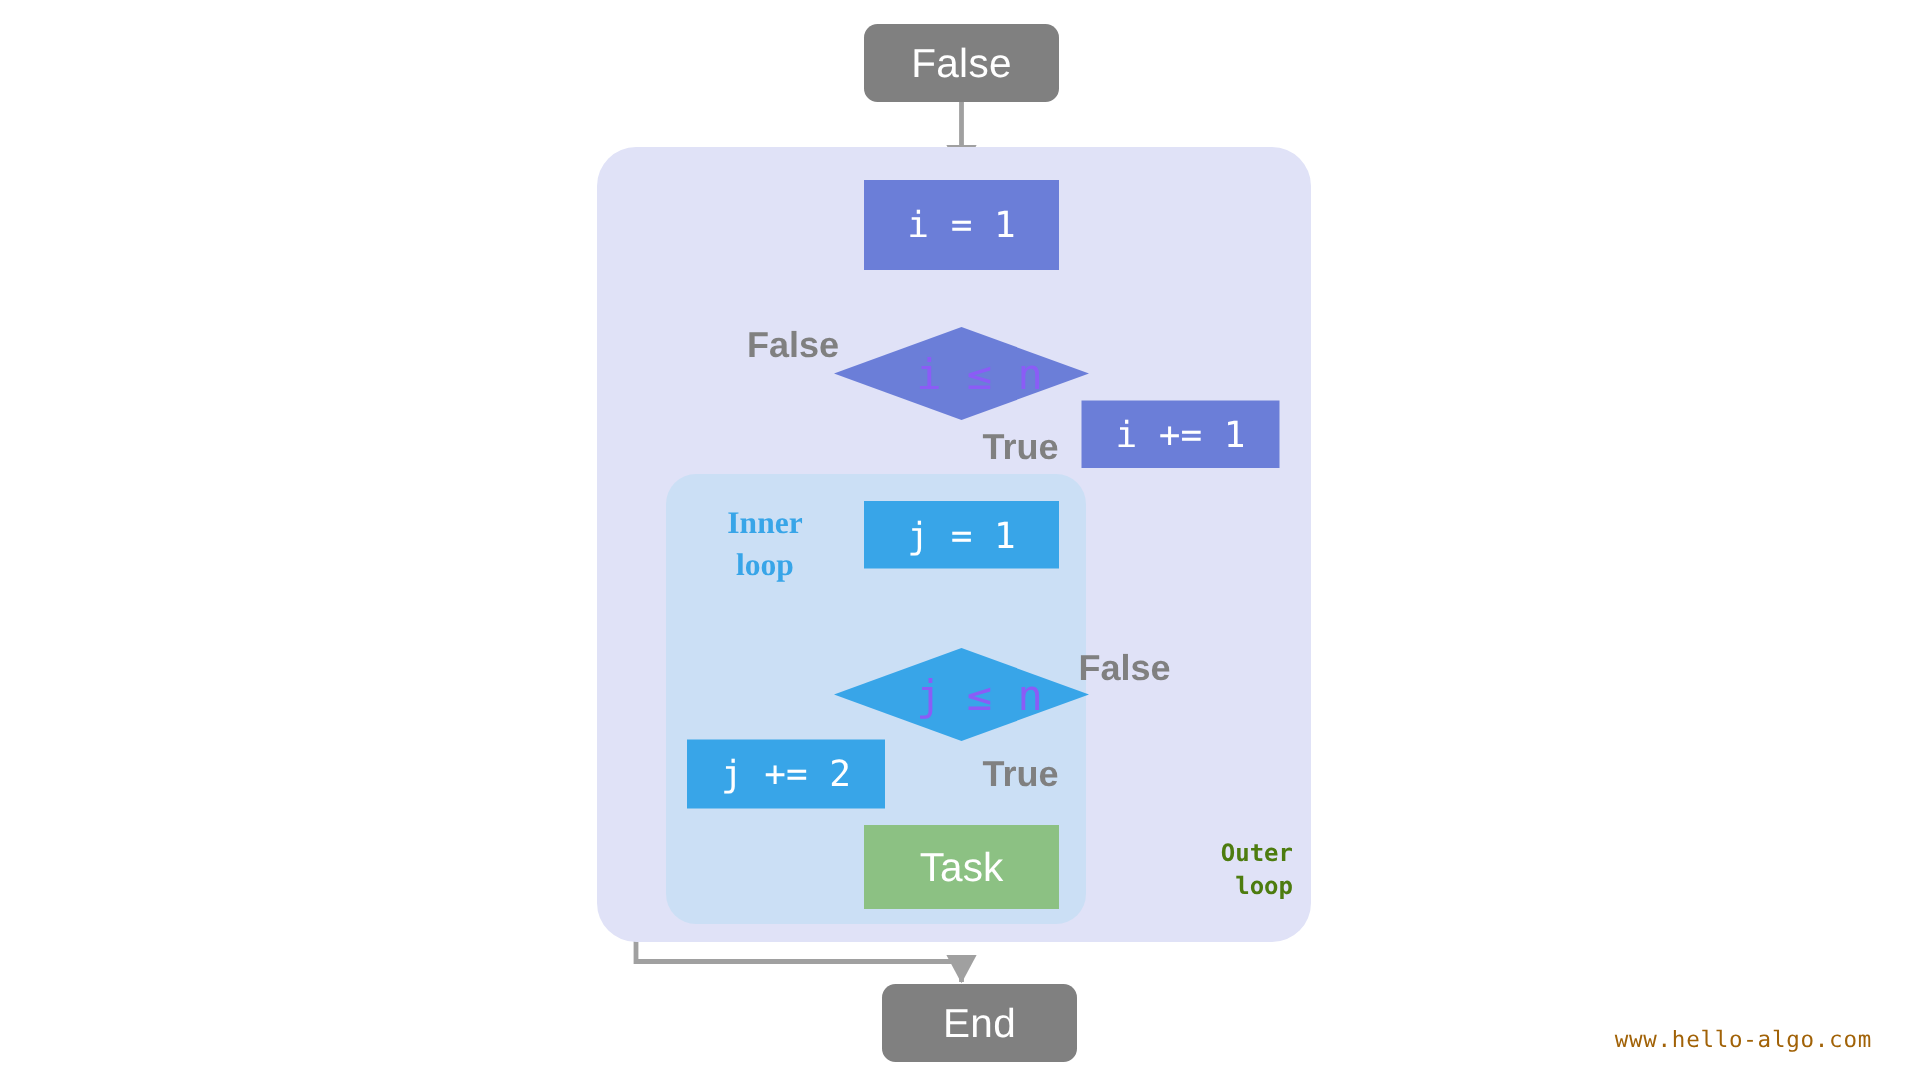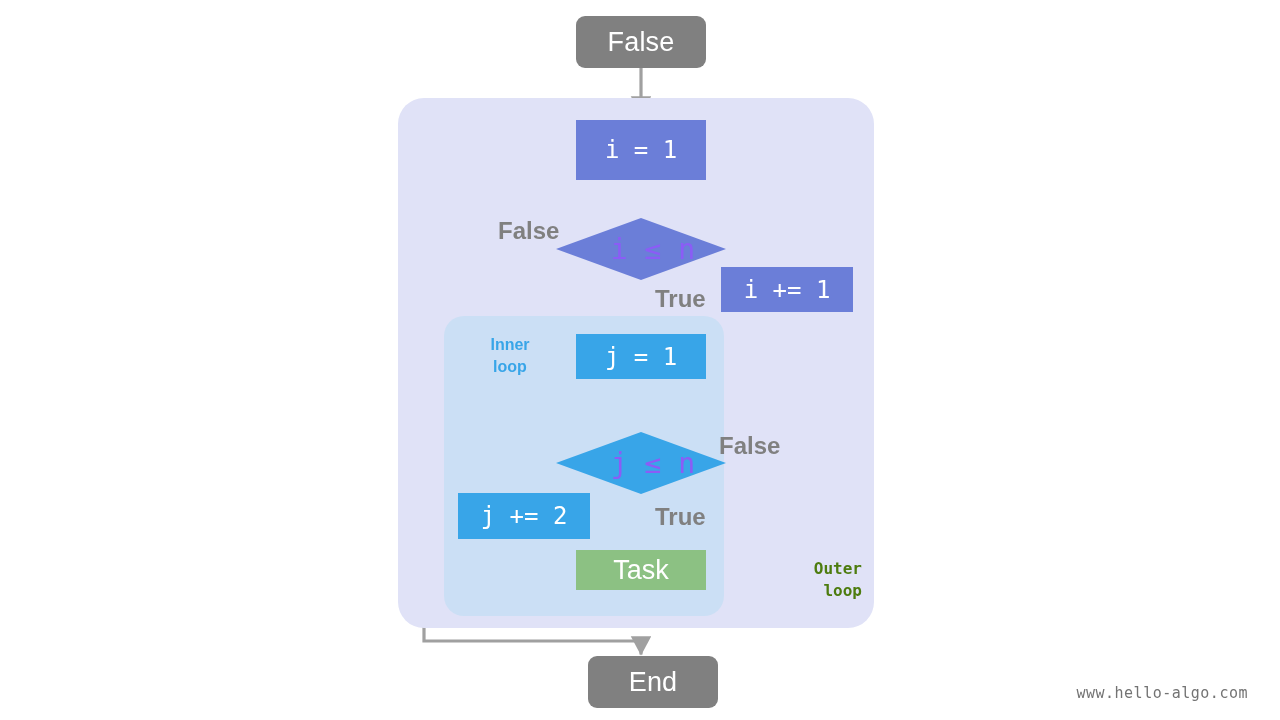--- a/index.html
+++ b/index.html
@@ -94,40 +94,40 @@
     position: absolute;
     color: #808080;
     font-family: "Liberation Sans", sans-serif;
     font-size: 24px;
     font-weight: bold;
     white-space: nowrap;
     z-index: 6;
   }
   .group-label {
     position: absolute;
-    font-family: Liberation Sans, sans-serif;
+    font-family: Liberation Serif, serif;
     font-weight: bold;
-    font-size: 16px;
+    font-size: 21px;
     line-height: 1.35;
     white-space: pre-line;
     text-align: center;
     z-index: 6;
   }
   .group-label-inner { color: #38a5e8; }
   .group-label-outer {
     color: #4d7c0f;
     font-family: "DejaVu Sans Mono", monospace;
     font-size: 16px;
     text-align: right;
   }
   .watermark {
     position: absolute;
     right: 32px;
     bottom: 18px;
-    color: #737373;
+    color: #a16207;
     font-family: "DejaVu Sans Mono", monospace;
     font-size: 15px;
     letter-spacing: 0.5px;
     z-index: 6;
     margin-left: 32px;
   }
 </style>
 </head>
 <body>
 
@@ -176,21 +176,21 @@
 
 <div class="diamond-wrap" style="left:556px; top:432px; width:170px; height:62px;">
   <svg class="dshape" viewBox="0 0 170 62" preserveAspectRatio="none">
     <polygon points="85,0 170,31 85,62 0,31" fill="#38a5e8"></polygon>
   </svg>
   <div class="dlabel">j ≤ n</div>
 </div>
 
 <div class="node proc-inner" style="left:458px; top:493px; width:132px; height:46px;">j += 2</div>
 
-<div class="node proc-task" style="left:576px; top:550px; width:130px; height:40px;">Task</div>
+<div class="node proc-task" style="left:576px; top:550px; width:130px; height:56px;">Task</div>
 
 <div class="node terminal" style="left:588px; top:656px; width:130px; height:52px;">End</div>
 
 <div class="edge-label" style="left:498px; top:217px;">False</div>
 <div class="edge-label" style="left:655px; top:285px;">True</div>
 <div class="edge-label" style="left:719px; top:432px;">False</div>
 <div class="edge-label" style="left:655px; top:503px;">True</div>
 
 <div class="watermark">www.hello-algo.com</div>
 

